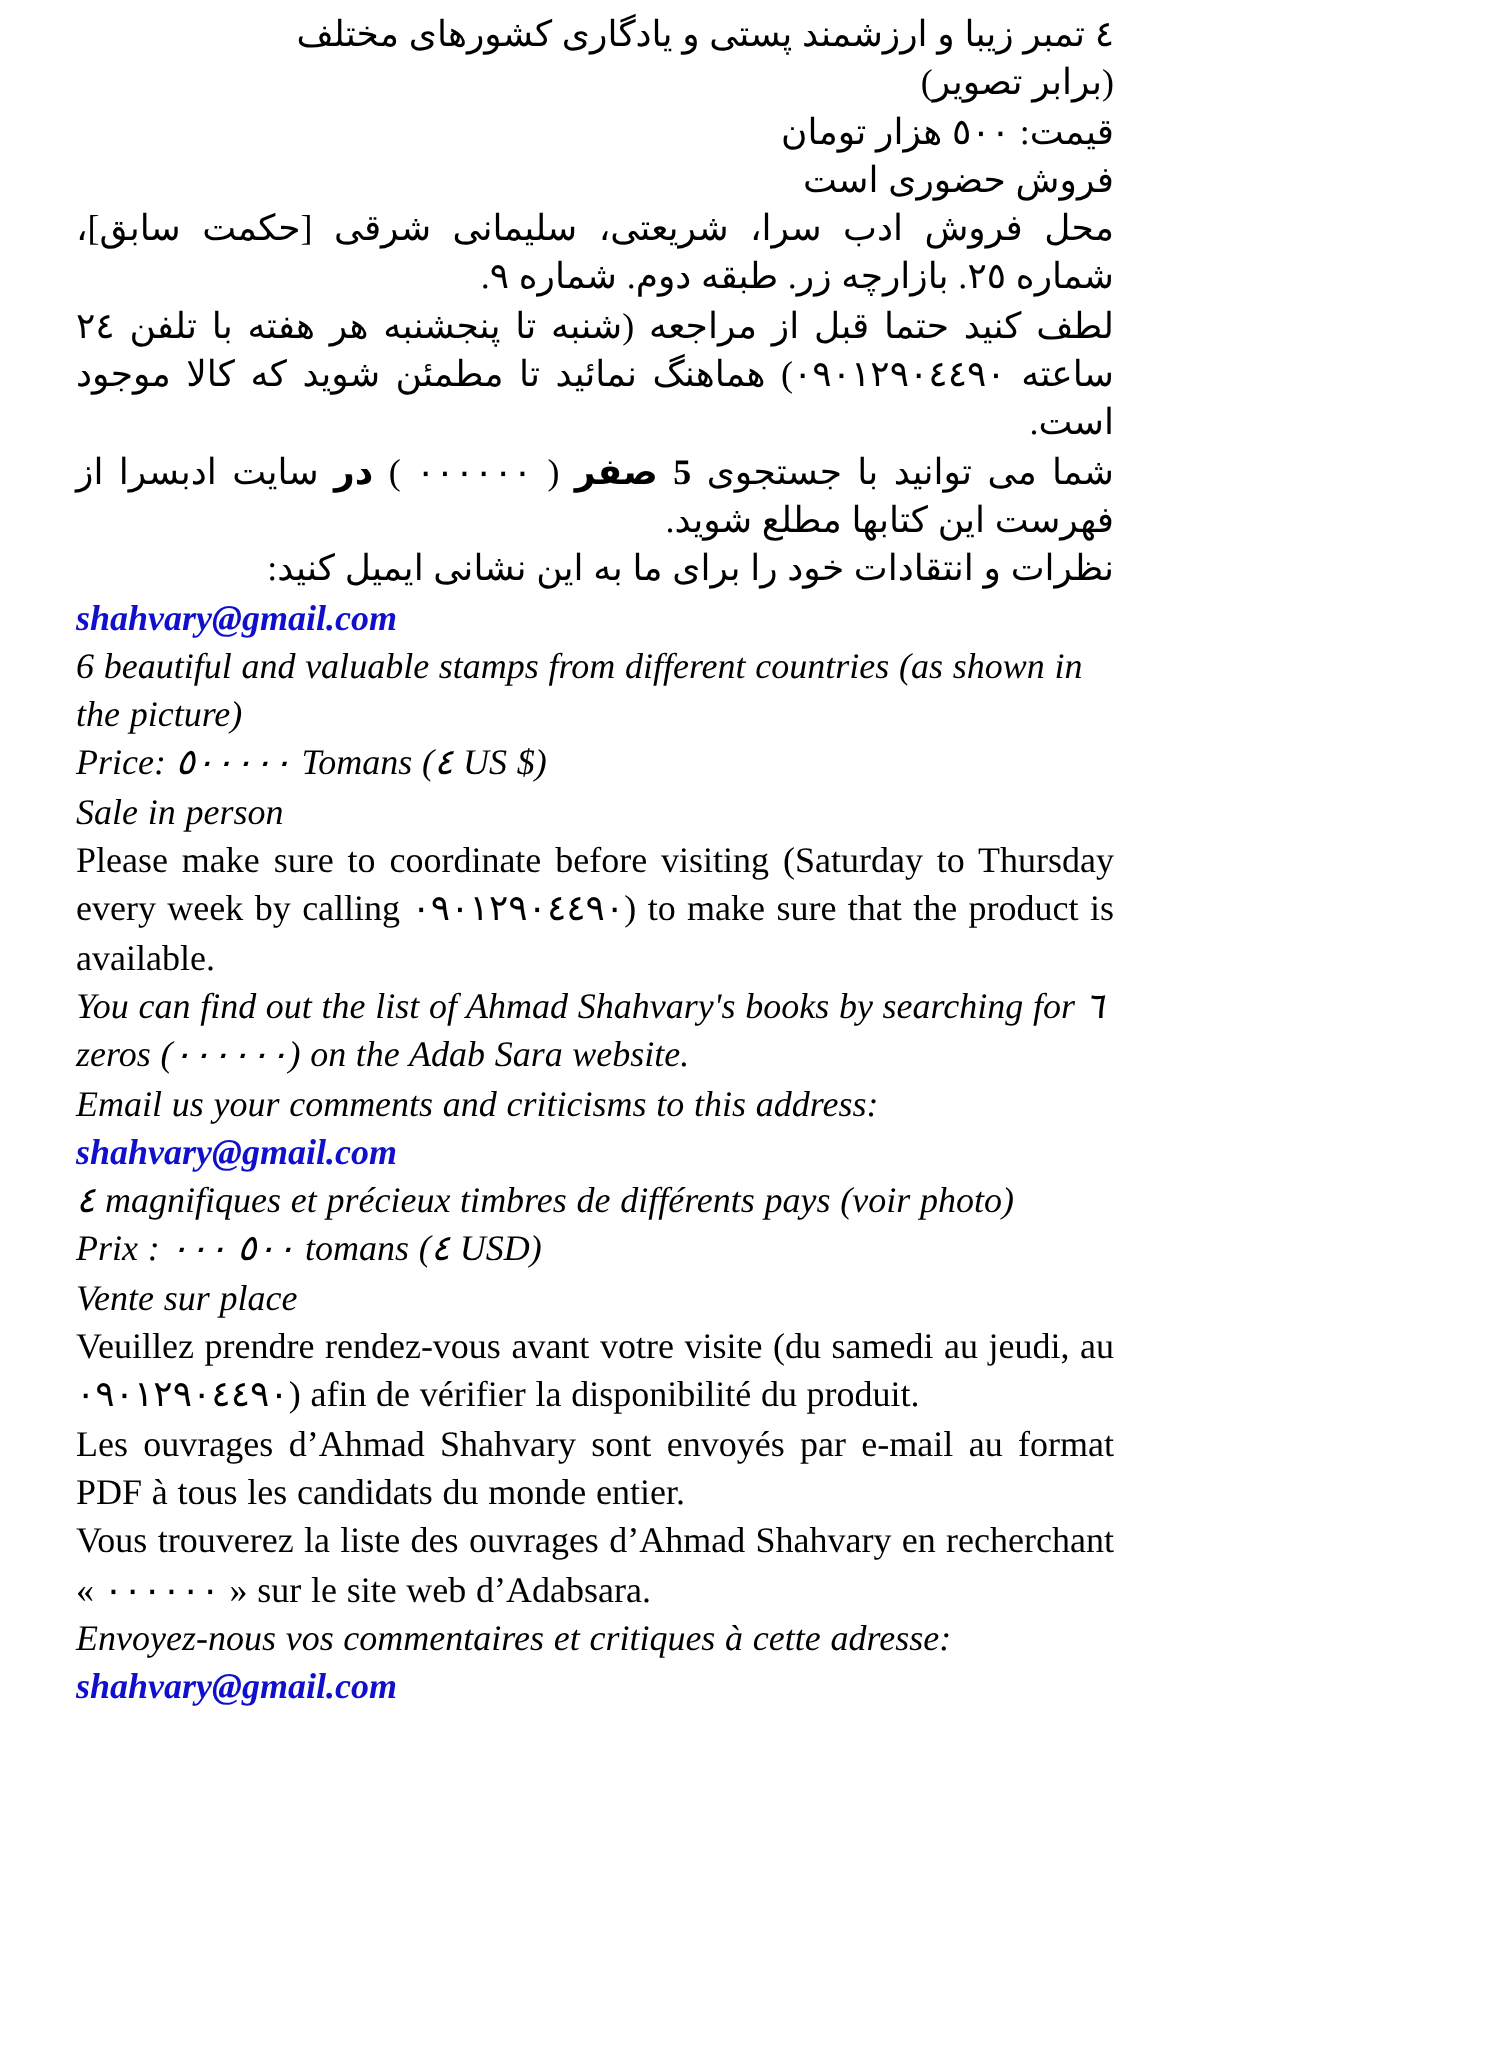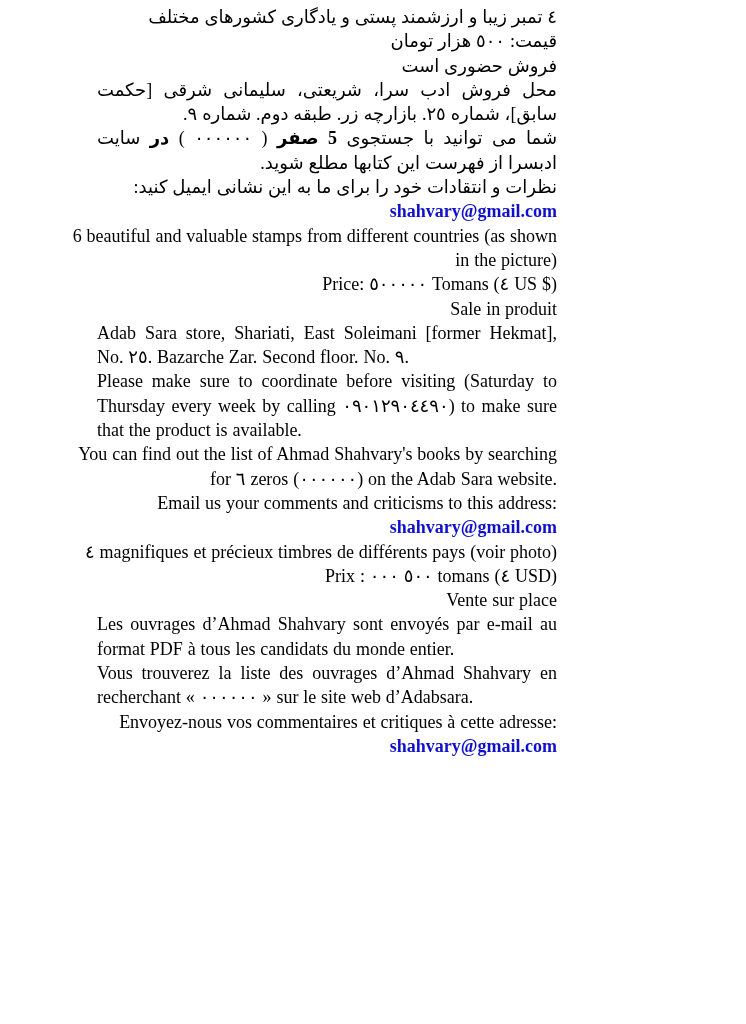--- a/index.html
+++ b/index.html
@@ -6,59 +6,61 @@
   html, body { background: #ffffff; }
   body {
     width: 746px; height: 1024px;
     font-family: "Liberation Serif", "DejaVu Serif", "DejaVu Sans", serif;
     color: #000000;
     overflow: hidden;
   }
   .page {
     width: 592px; height: 1024px;
     background: #ffffff;
-    padding: 5px 35px 0 60px;
+    padding: 5px 35px 0 38px;
     overflow: hidden;
   }
   .para {
     font-size: 18px;
     line-height: 24.3px;
     margin: 0;
     word-spacing: 0.02em;
   }
   .para.align-right   { text-align: right; }
-  .para.align-left    { text-align: right; }
-  .para.align-justify { text-align: justify; margin-left: 37px; }
+  .para.align-left    { text-align: left; font-style: italic; }
+  .para.align-justify { text-align: justify; }
   .run-bold { font-weight: bold; }
   a.email-link {
     color: #0f0fcc;
     font-weight: bold;
     text-decoration: none;
     cursor: pointer;
   }
 </style>
 </head>
 <body>
 
 <div class="page" style="background: rgb(255, 255, 255); color: rgb(0, 0, 0);">
     <p class="para align-right" dir="rtl" lang="fa"><span class="run">٤ تمبر زیبا و ارزشمند پستی و یادگاری کشورهای مختلف</span></p>
+    <p class="para align-right" dir="rtl" lang="fa"><span class="run">(برابر تصویر)</span></p>
     <p class="para align-right" dir="rtl" lang="fa"><span class="run">قیمت: ٥٠٠ هزار تومان</span></p>
     <p class="para align-right" dir="rtl" lang="fa"><span class="run">فروش حضوری است</span></p>
     <p class="para align-justify" dir="rtl" lang="fa"><span class="run">محل فروش ادب سرا، شریعتی، سلیمانی شرقی [حکمت سابق]، شماره ٢٥. بازارچه زر. طبقه دوم. شماره ٩.</span></p>
+    <p class="para align-justify" dir="rtl" lang="fa"><span class="run">لطف کنید حتما قبل از مراجعه (شنبه تا پنجشنبه هر هفته با تلفن ٢٤ ساعته ٠٩٠١٢٩٠٤٤٩٠) هماهنگ نمائید تا مطمئن شوید که کالا موجود است.</span></p>
     <p class="para align-justify" dir="rtl" lang="fa"><span class="run">شما می توانید با جستجوی </span><span class="run-bold">5 صفر</span><span class="run"> ( ٠٠٠٠٠٠ ) </span><span class="run-bold">در</span><span class="run"> سایت ادبسرا از فهرست این کتابها مطلع شوید.</span></p>
     <p class="para align-right" dir="rtl" lang="fa"><span class="run">نظرات و انتقادات خود را برای ما به این نشانی ایمیل کنید:</span></p>
     <p class="para align-left" dir="ltr" lang="en"><a class="email-link" href="mailto:shahvary@gmail.com" style="color: rgb(15, 15, 204);">shahvary@gmail.com</a></p>
     <p class="para align-left" dir="ltr" lang="en"><span class="run">6 beautiful and valuable stamps from different countries (as shown in the picture)</span></p>
     <p class="para align-left" dir="ltr" lang="en"><span class="run">Price: ٥٠٠٠٠٠ Tomans (٤ US $)</span></p>
-    <p class="para align-left" dir="ltr" lang="en"><span class="run">Sale in produit</span></p>
-    <p class="para align-justify" dir="ltr" lang="en"><span class="run">Adab Sara store, Shariati, East Soleimani [former Hekmat], No. ٢٥. Bazarche Zar. Second floor. No. ٩.</span></p>
+    <p class="para align-left" dir="ltr" lang="en"><span class="run">Sale in person</span></p>
     <p class="para align-justify" dir="ltr" lang="en"><span class="run">Please make sure to coordinate before visiting (Saturday to Thursday every week by calling ٠٩٠١٢٩٠٤٤٩٠) to make sure that the product is available.</span></p>
     <p class="para align-left" dir="ltr" lang="en"><span class="run">You can find out the list of Ahmad Shahvary's books by searching for ٦ zeros (٠٠٠٠٠٠) on the Adab Sara website.</span></p>
     <p class="para align-left" dir="ltr" lang="en"><span class="run">Email us your comments and criticisms to this address:</span></p>
     <p class="para align-left" dir="ltr" lang="en"><a class="email-link" href="mailto:shahvary@gmail.com" style="color: rgb(15, 15, 204);">shahvary@gmail.com</a></p>
     <p class="para align-left" dir="ltr" lang="fr"><span class="run">٤ magnifiques et précieux timbres de différents pays (voir photo)</span></p>
     <p class="para align-left" dir="ltr" lang="fr"><span class="run">Prix : ٥٠٠ ٠٠٠ tomans (٤ USD)</span></p>
     <p class="para align-left" dir="ltr" lang="fr"><span class="run">Vente sur place</span></p>
+    <p class="para align-justify" dir="ltr" lang="fr"><span class="run">Veuillez prendre rendez-vous avant votre visite (du samedi au jeudi, au ٠٩٠١٢٩٠٤٤٩٠) afin de vérifier la disponibilité du produit.</span></p>
     <p class="para align-justify" dir="ltr" lang="fr"><span class="run">Les ouvrages d’Ahmad Shahvary sont envoyés par e-mail au format PDF à tous les candidats du monde entier.</span></p>
     <p class="para align-justify" dir="ltr" lang="fr"><span class="run">Vous trouverez la liste des ouvrages d’Ahmad Shahvary en recherchant « ٠٠٠٠٠٠ » sur le site web d’Adabsara.</span></p>
     <p class="para align-left" dir="ltr" lang="fr"><span class="run">Envoyez-nous vos commentaires et critiques à cette adresse:</span></p>
     <p class="para align-left" dir="ltr" lang="en"><a class="email-link" href="mailto:shahvary@gmail.com" style="color: rgb(15, 15, 204);">shahvary@gmail.com</a></p>
   </div>
 
 </body></html>

